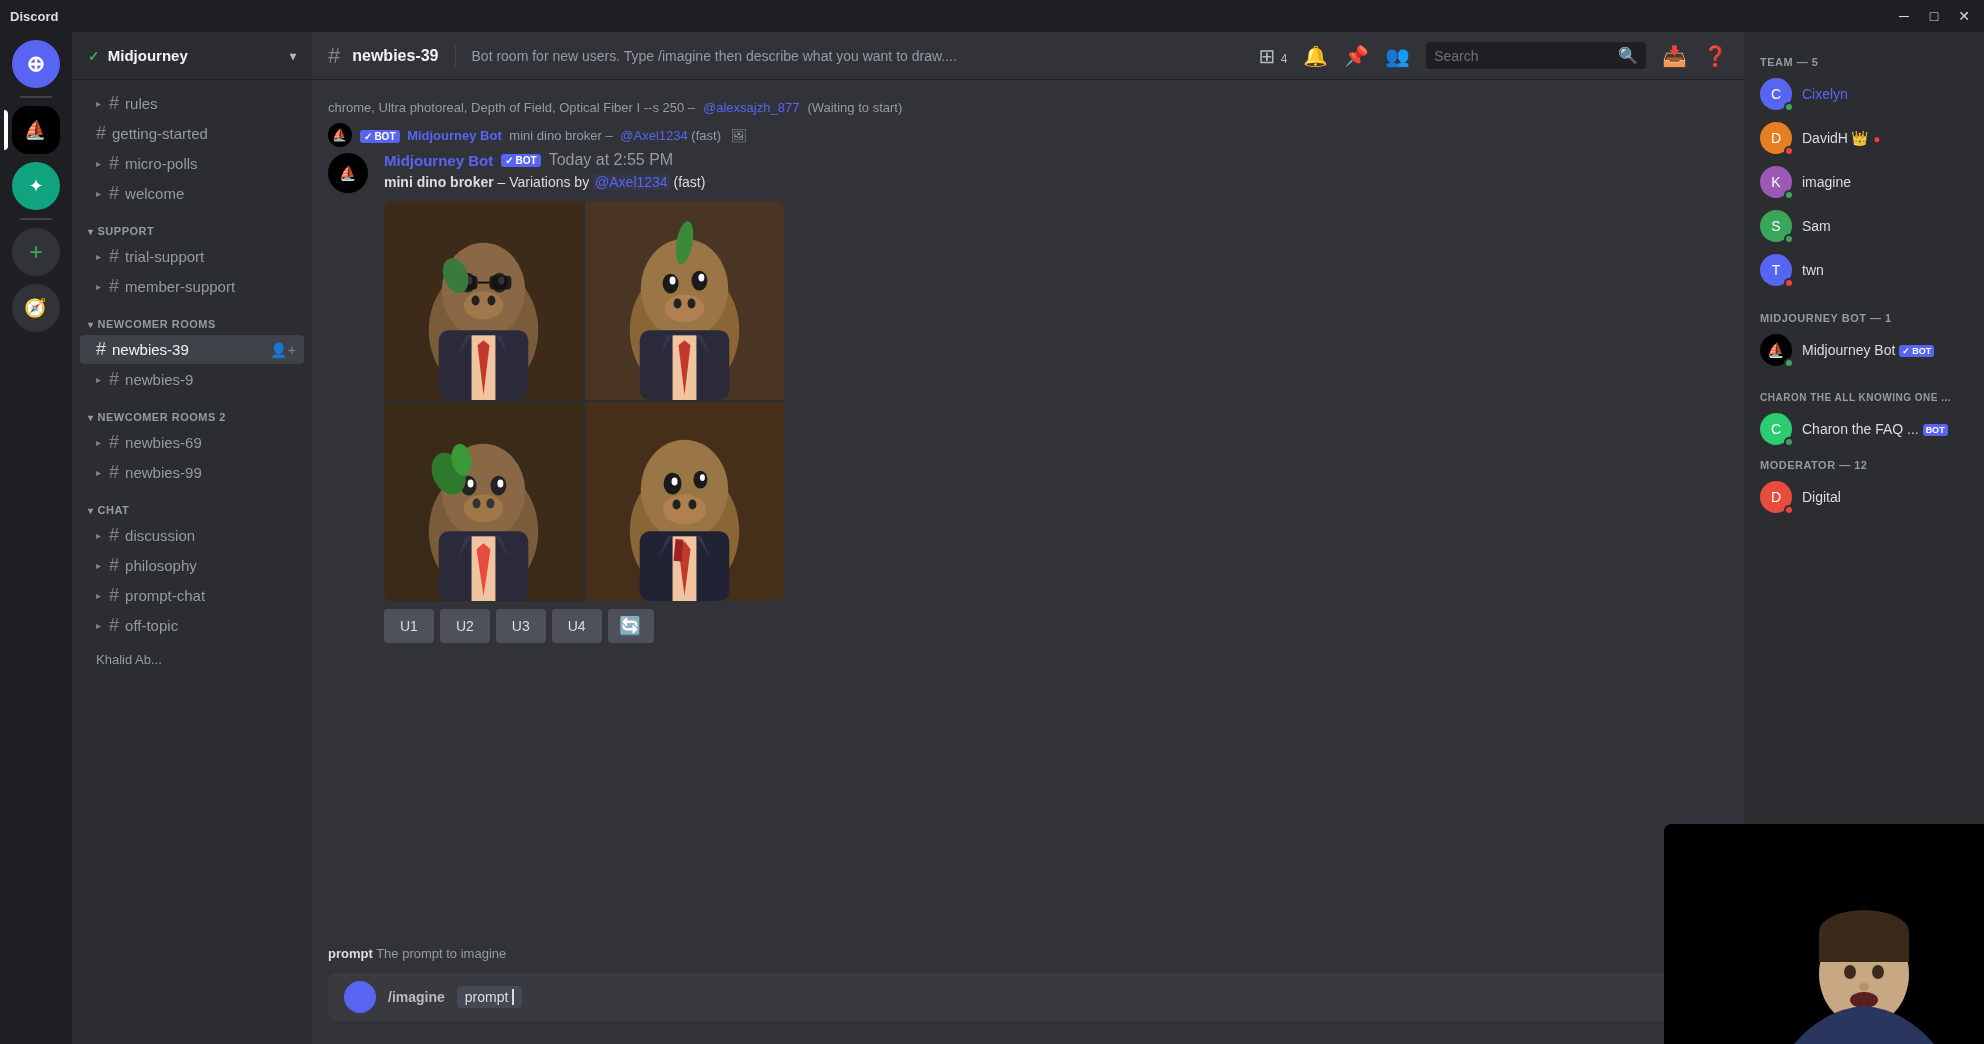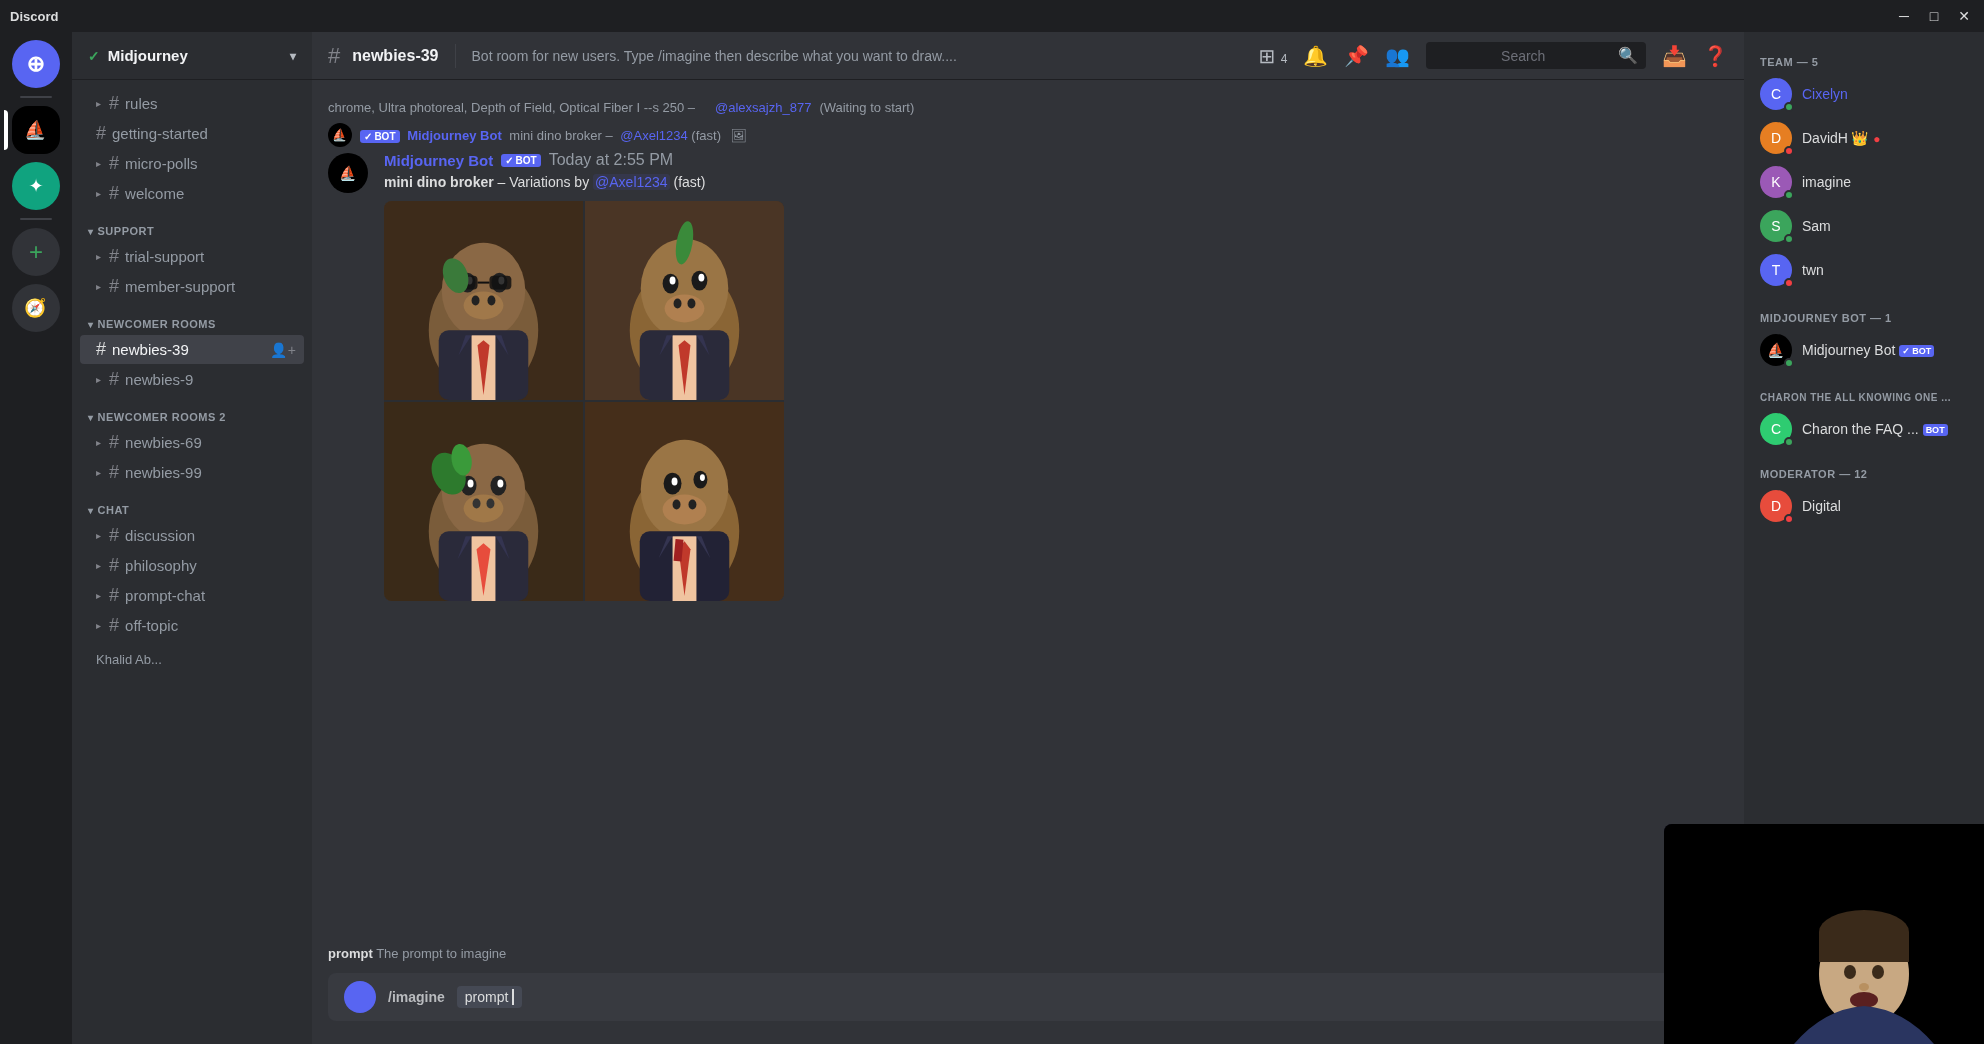--- a/index.html
+++ b/index.html
@@ -265,21 +265,20 @@
     }
     .search-bar {
       display: flex;
       align-items: center;
       background: #1e1f22;
       border-radius: 4px;
       padding: 4px 8px;
       width: 220px;
       gap: 6px;
       cursor: text;
-      text-align: center;
     }
     .search-bar-placeholder {
       color: #6d6f78;
       font-size: 14px;
       flex: 1;
     }
     .search-bar-icon {
       color: #6d6f78;
       font-size: 16px;
     }
@@ -591,21 +590,20 @@
     .system-message {
       padding: 4px 16px;
       font-size: 13px;
       color: #949ba4;
       display: flex;
       align-items: center;
       gap: 8px;
     }
     .system-message .mention {
       color: #5865f2;
-      margin-left: 12px;
     }
 
   </style>
 </head>
 <body>
 
 <div class="title-bar">
   <span class="title-bar-logo">Discord</span>
   <div class="title-bar-controls">
     <span class="title-bar-btn">─</span>
@@ -902,20 +900,27 @@
                   <ellipse cx="108" cy="103" rx="4" ry="5" fill="#222"></ellipse>
                   <polygon points="88,135 74,157 83,135" fill="#343450"></polygon>
                   <polygon points="112,135 126,157 117,135" fill="#343450"></polygon>
 
                   <line x1="95" y1="138" x2="93" y2="160" stroke="#a02020" stroke-width="8"></line>
                 </svg>
               </div>
             </div>
           </div>
 
+          <div class="action-buttons">
+            <button class="action-btn">U1</button>
+            <button class="action-btn">U2</button>
+            <button class="action-btn">U3</button>
+            <button class="action-btn">U4</button>
+            <button class="action-btn icon-btn">🔄</button>
+          </div>
 
         </div>
       </div>
     </div>
 
     <div class="prompt-hint">
       <span class="prompt-label">prompt</span>
       <span> </span>
       <span>The prompt to imagine</span>
     </div>
@@ -998,21 +1003,21 @@
       <div class="member-avatar" style="background:#2ecc71;">
         C
         <div class="member-status online"></div>
       </div>
       <span class="member-name">
         Charon the FAQ ...
         <span class="bot-badge">BOT</span>
       </span>
     </div>
 
-    <div class="member-section-header" style="margin-top:9px;">MODERATOR — 12</div>
+    <div class="member-section-header" style="margin-top:0;">MODERATOR — 12</div>
 
     <div class="member-item">
       <div class="member-avatar" style="background:#e74c3c;">
         D
         <div class="member-status dnd"></div>
       </div>
       <span class="member-name">Digital</span>
     </div>
   </div>
 

